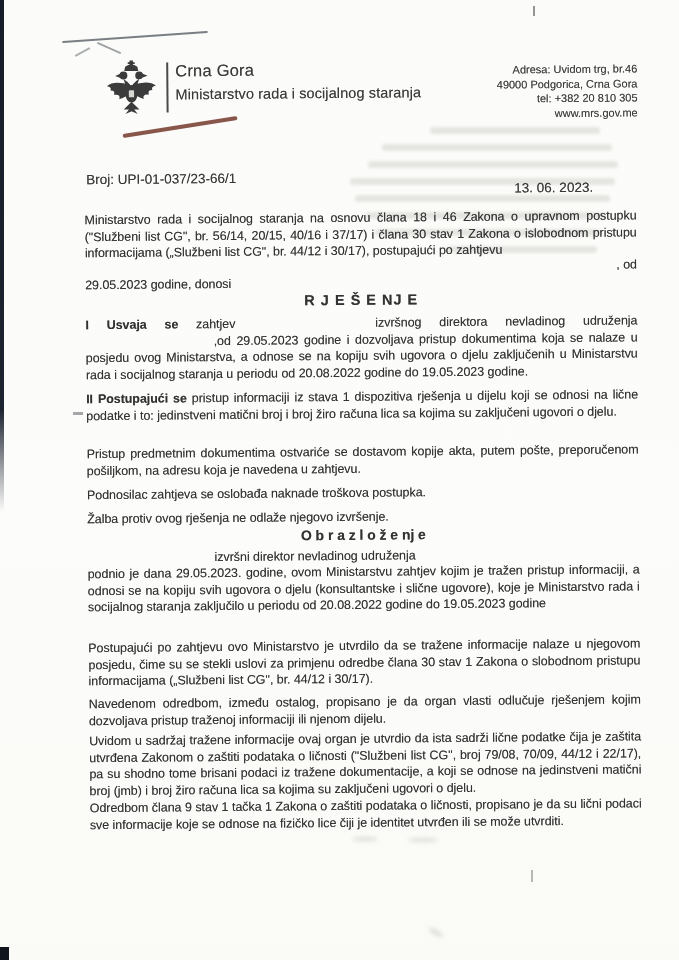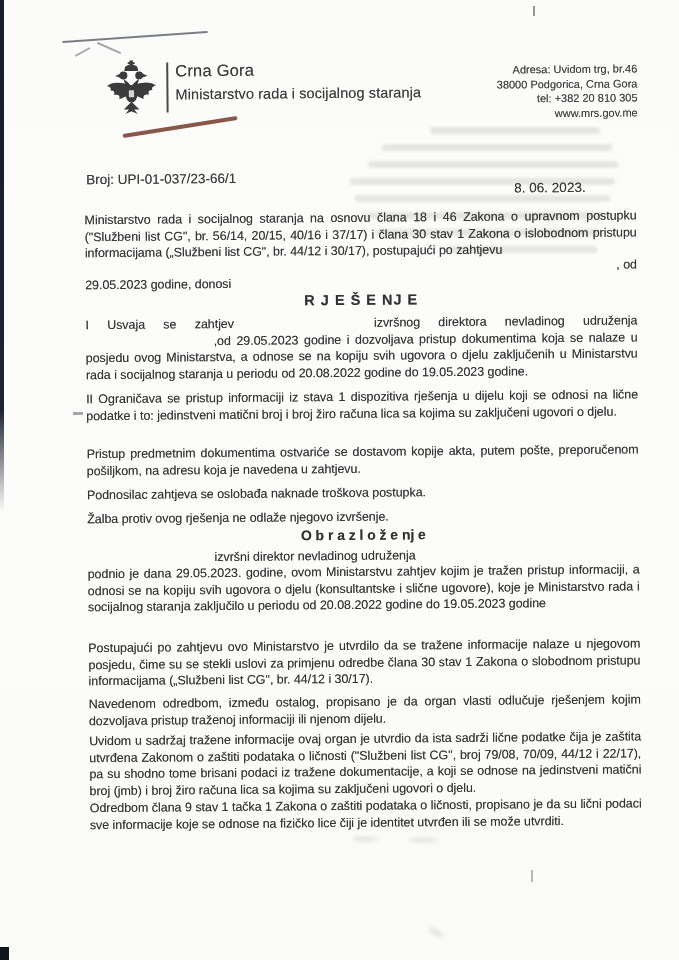--- a/index.html
+++ b/index.html
@@ -38,21 +38,21 @@
   .contact{position:absolute; right:39px; top:64px; text-align:right; font-size:11px; line-height:14.5px; color:#3c3c3c;}
 
   
   .ref-number{position:absolute; left:88px; top:170px; font-size:13.5px; color:#373737;}
   .ref-date{position:absolute; left:516px; top:182px; font-size:13.5px; color:#373737;}
 
   
   .blk{position:absolute; left:86px; width:552px; font-size:12.5px; line-height:16.5px;
        text-align:justify; color:#323232; letter-spacing:-0.05px;}
   .right{text-align:right; padding-right:14px;}
-  .bold{font-weight:normal;}
+  .bold{font-weight:bold;}
   .gap{display:inline-block; height:1px;}
   .gap-lg{width:140px;} .gap-md{width:128px;}
   .indent{display:inline-block; width:127px; height:1px;}
   .title-main{top:292px; font-weight:bold; font-size:14.5px; letter-spacing:1px; text-align:center;}
   .title-rationale{top:527px; font-weight:bold; font-size:14px; text-align:center;}
 
   .b-intro{top:210px;} .b-od{top:259px;} .b-donosi{top:275px;}
   .b-s1{top:315px;} .b-s2{top:389px;}
   .b-delivery{top:444px;} .b-fee{top:485px;} .b-appeal{top:509px;}
   .b-requester{top:548px; text-align:left;}
@@ -103,37 +103,37 @@
       </g>
       <rect x="29" y="36" width="6" height="8" rx="1" fill="#d8d8d2"></rect>
     </svg>
     <div class="hdr-divider"></div>
     <div class="org">
       <div class="org-country txt">Crna Gora</div>
       <div class="org-ministry txt">Ministarstvo rada i socijalnog staranja</div>
     </div>
     <div class="contact">
       <div class="txt">Adresa: Uvidom trg, br.46</div>
-      <div class="txt">38000 Podgorica, Crna Gora</div>
+      <div class="txt">49000 Podgorica, Crna Gora</div>
       <div class="txt">tel: +382 20 810 305</div>
       <div class="txt">www.mrs.gov.me</div>
     </div>
 
     <div class="ref-number txt">Broj: UPI-01-037/23-66/1</div>
-    <div class="ref-date txt">8. 06. 2023.</div>
+    <div class="ref-date txt">13. 06. 2023.</div>
 
     <div class="blk b-intro txt">Ministarstvo rada i socijalnog staranja na osnovu člana 18 i 46 Zakona o upravnom postupku ("Službeni list CG", br. 56/14, 20/15, 40/16 i 37/17) i člana 30 stav 1 Zakona o islobodnom pristupu informacijama („Službeni list CG", br. 44/12 i 30/17), postupajući po zahtjevu</div>
     <div class="blk b-od right txt">, od</div>
     <div class="blk b-donosi txt" style="text-align:left;">29.05.2023 godine, donosi</div>
 
     <div class="blk title-main txt">R J E Š E NJ E</div>
 
     <div class="blk b-s1"><span class="bold txt">I Usvaja se</span><span class="txt"> zahtjev</span><span class="gap gap-lg"></span><span class="txt">izvršnog direktora nevladinog udruženja</span> <span class="gap gap-md"></span><span class="txt">,od 29.05.2023 godine i dozvoljava pristup dokumentima koja se nalaze u posjedu ovog Ministarstva, a odnose se na kopiju svih ugovora o djelu zaključenih u Ministarstvu rada i socijalnog staranja u periodu od 20.08.2022 godine do 19.05.2023 godine.</span></div>
 
-    <div class="blk b-s2"><span class="bold txt">II Ograničava se</span><span class="txt"> pristup informaciji iz stava 1 dispozitiva rješenja u dijelu koji se odnosi na lične podatke i to: jedinstveni matični broj i broj žiro računa lica sa kojima su zaključeni ugovori o djelu.</span></div>
+    <div class="blk b-s2"><span class="bold txt">II Postupajući se</span><span class="txt"> pristup informaciji iz stava 1 dispozitiva rješenja u dijelu koji se odnosi na lične podatke i to: jedinstveni matični broj i broj žiro računa lica sa kojima su zaključeni ugovori o djelu.</span></div>
 
     <div class="blk b-delivery txt">Pristup predmetnim dokumentima ostvariće se dostavom kopije akta, putem pošte, preporučenom pošiljkom, na adresu koja je navedena u zahtjevu.</div>
     <div class="blk b-fee txt">Podnosilac zahtjeva se oslobađa naknade troškova postupka.</div>
     <div class="blk b-appeal txt">Žalba protiv ovog rješenja ne odlaže njegovo izvršenje.</div>
 
     <div class="blk title-rationale txt">O b r a z l o ž e nj e</div>
     <div class="blk b-requester"><span class="indent"></span><span class="txt">izvršni direktor nevladinog udruženja</span></div>
     <div class="blk b-r1 txt">podnio je dana 29.05.2023. godine, ovom Ministarstvu zahtjev kojim je tražen pristup informaciji, a odnosi se na kopiju svih ugovora o djelu (konsultantske i slične ugovore), koje je Ministarstvo rada i socijalnog staranja zaključilo u periodu od 20.08.2022 godine do 19.05.2023 godine</div>
     <div class="blk b-r2 txt">Postupajući po zahtjevu ovo Ministarstvo je utvrdilo da se tražene informacije nalaze u njegovom posjedu, čime su se stekli uslovi za primjenu odredbe člana 30 stav 1 Zakona o slobodnom pristupu informacijama („Službeni list CG", br. 44/12 i 30/17).</div>
     <div class="blk b-r3 txt">Navedenom odredbom, između ostalog, propisano je da organ vlasti odlučuje rješenjem kojim dozvoljava pristup traženoj informaciji ili njenom dijelu.</div>

